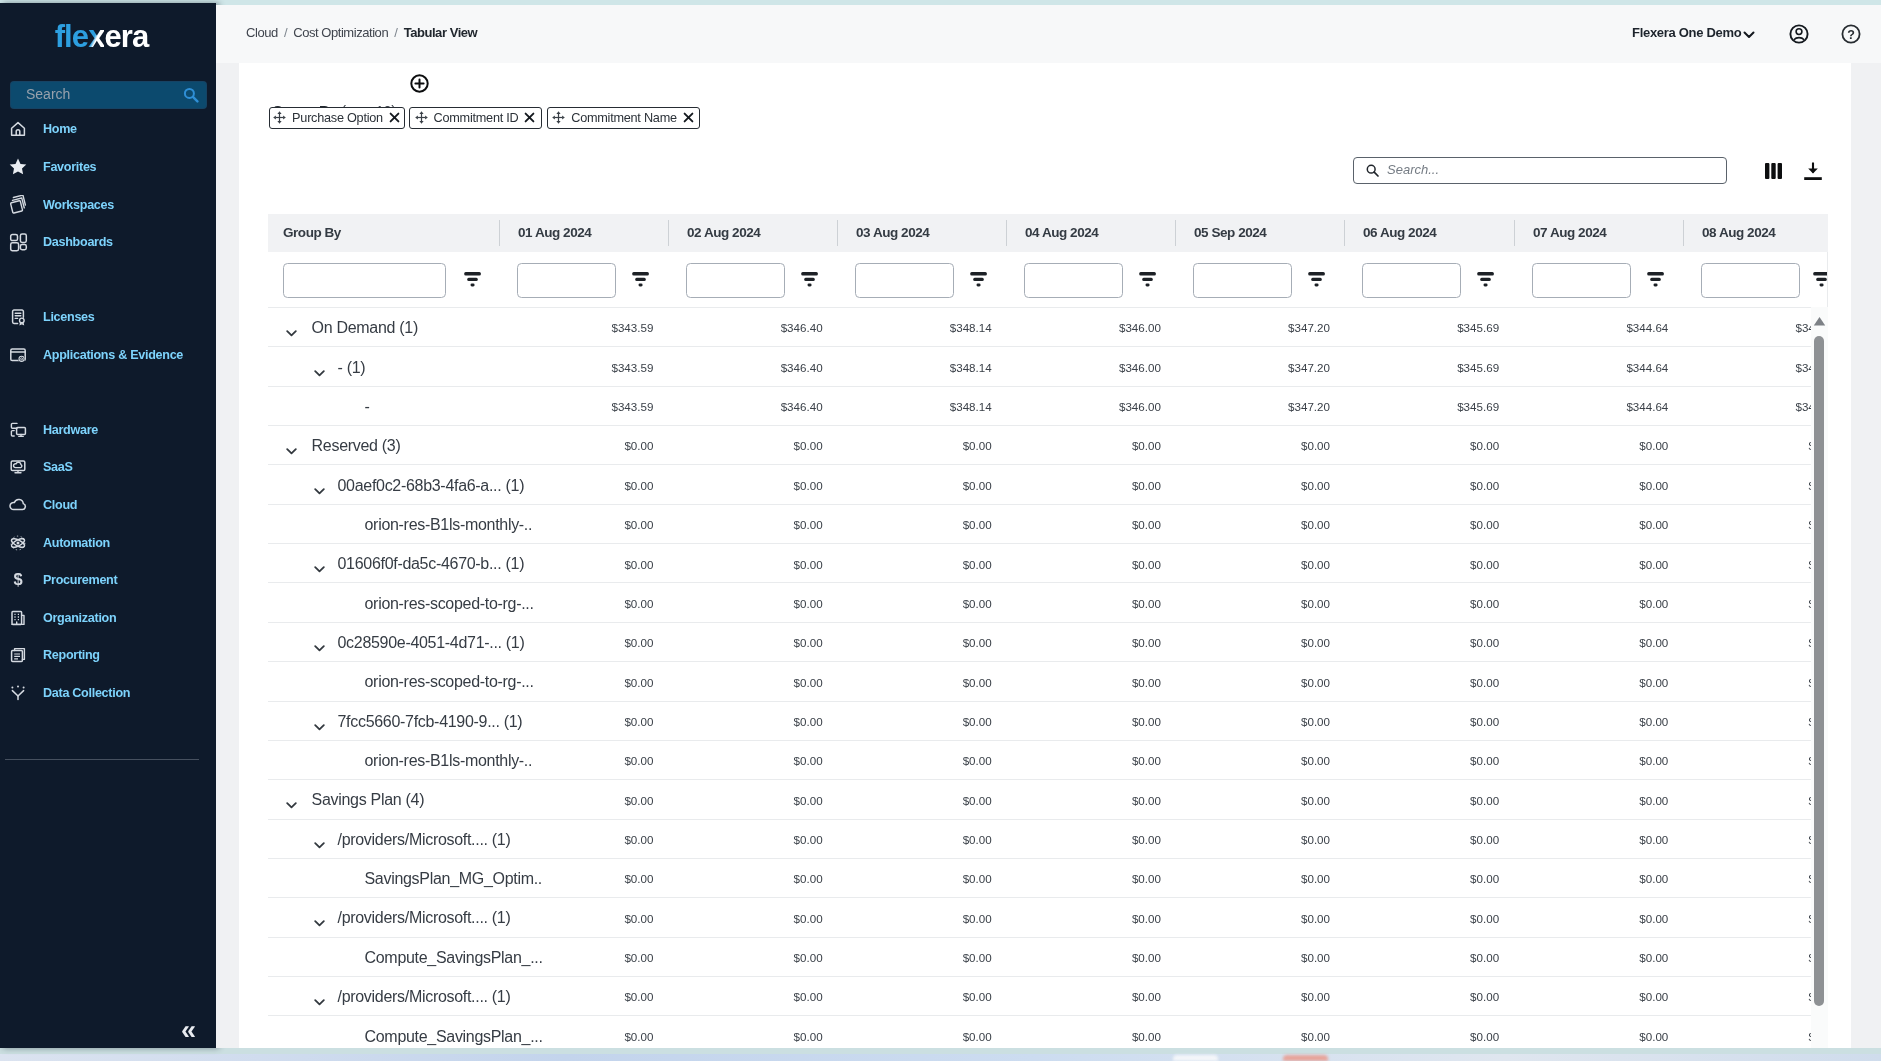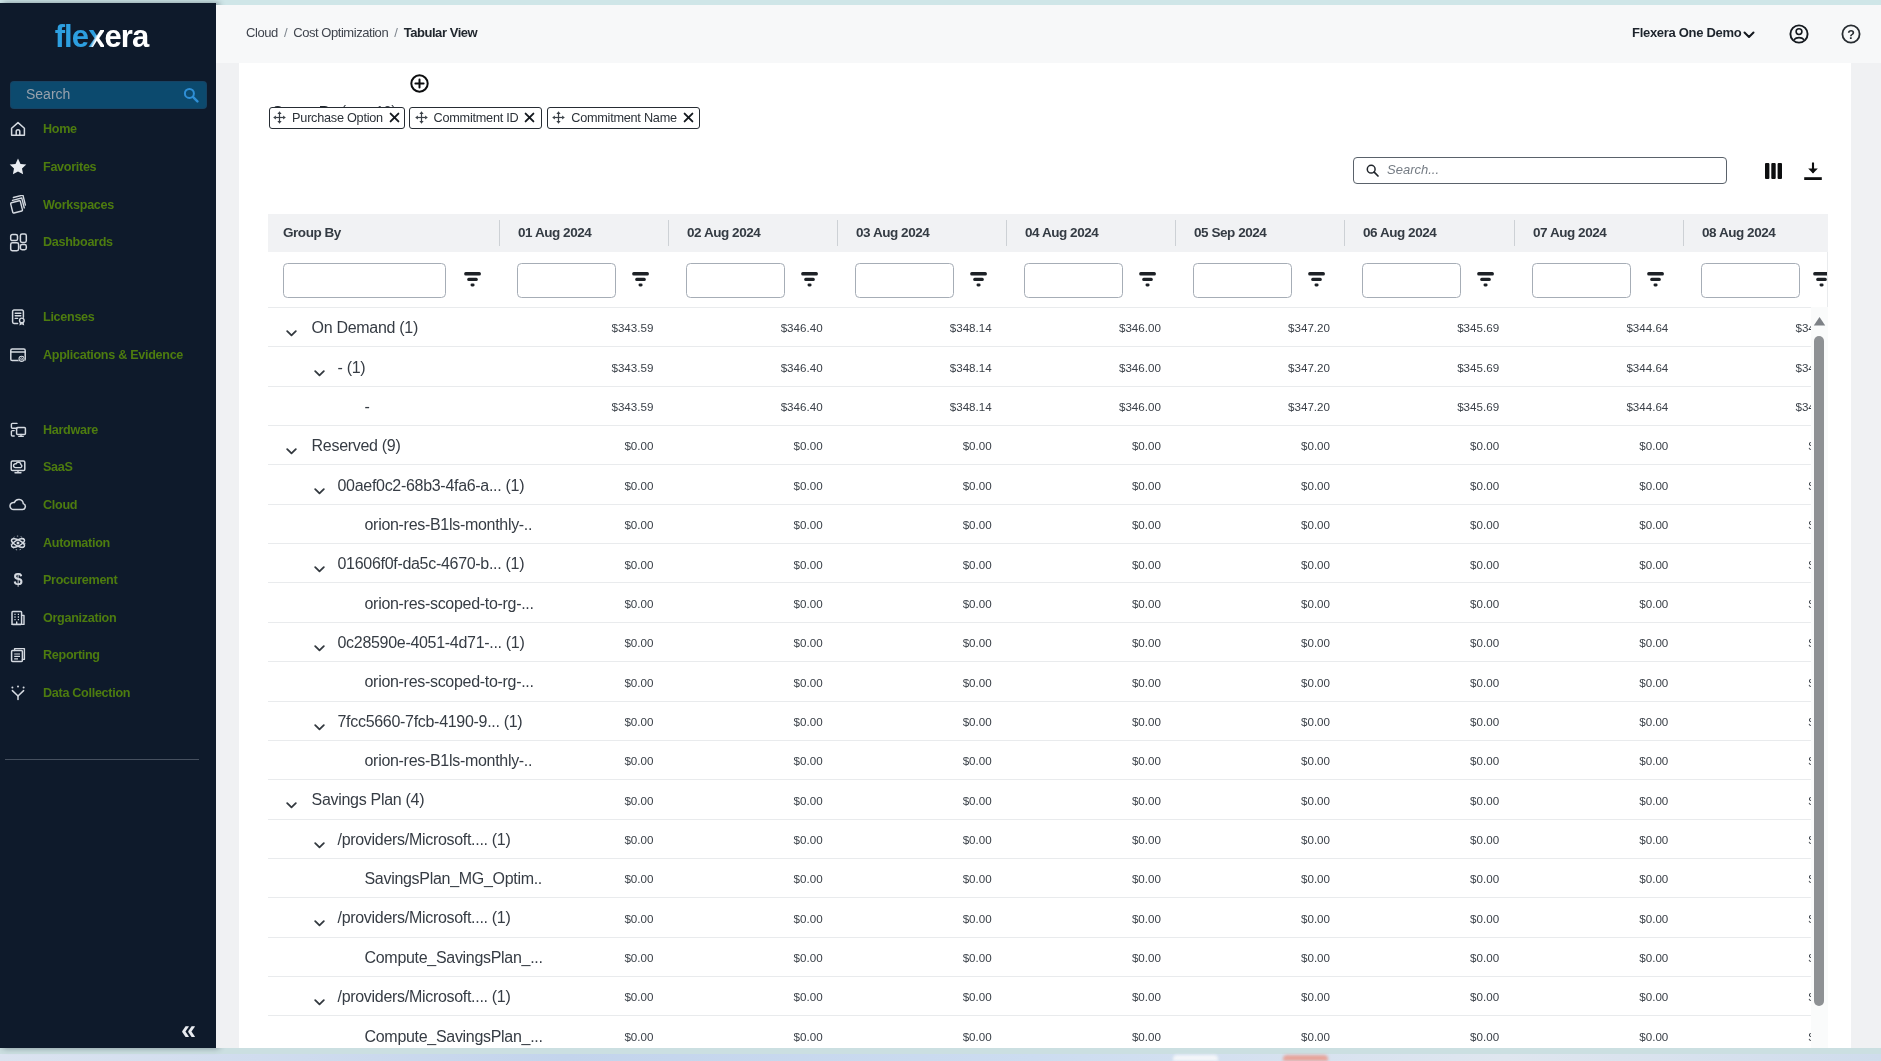--- a/index.html
+++ b/index.html
@@ -12,21 +12,21 @@
         letter-spacing:-0.9px;color:#fff;}
   #logo .b{color:#2d9fe0;}
   #logo .x{background:linear-gradient(115deg,#2d9fe0 45%,#ffffff 55%);
            -webkit-background-clip:text;background-clip:text;color:transparent;}
   #sSearch{left:10px;top:60px;width:195px;height:26px;background:#0c4a6e;
            border:1px solid #27395361;border-radius:4px;margin-top:18px;}
   #sSearch span{position:absolute;left:15px;top:4px;font-size:14px;color:#97a1ac;}
   .nav{left:0;width:216px;height:37.55px;}
   .nav .ic{position:absolute;left:8px;top:50%;transform:translateY(-50%);width:20px;height:20px;}
   .nav .tx{position:absolute;left:43px;top:50%;transform:translateY(-50%);
-           font-size:12.6px;font-weight:bold;letter-spacing:-0.3px;color:#4d7c0f;white-space:nowrap;}
+           font-size:12.6px;font-weight:bold;letter-spacing:-0.3px;color:#7dd3fc;white-space:nowrap;}
   #navsep{left:5px;top:756px;width:194px;height:1px;background:#46505f;}
   #collapse{left:181px;top:1012px;font-size:27px;font-weight:bold;color:#e8ebf0;letter-spacing:-2px;}
   
   #hdr{left:216px;top:5px;width:1665px;height:58px;background:#f7f8f9;}
   #crumbs{position:absolute;left:30px;top:19.5px;font-size:13px;letter-spacing:-0.45px;color:#40454e;white-space:nowrap;}
   #crumbs .sep{color:#7d858d;padding:0 3px;}
   #crumbs b{color:#21272e;}
   #acct{position:absolute;left:1416px;top:20px;font-size:13px;letter-spacing:-0.3px;font-weight:bold;color:#1d242c;}
   
   #mainbg{left:216px;top:63px;width:1665px;height:985px;background:#f0f1f3;}
@@ -386,21 +386,21 @@
 <div class="rval" style="left:568.7px;top:186.1px">$348.14</div>
 <div class="rval" style="left:737.9px;top:186.1px">$346.00</div>
 <div class="rval" style="left:907.0px;top:186.1px">$347.20</div>
 <div class="rval" style="left:1076.1px;top:186.1px">$345.69</div>
 <div class="rval" style="left:1245.3px;top:186.1px">$344.64</div>
 <div class="rval" style="left:1414.4px;top:186.1px">$344.21</div>
 <div class="rowsep" style="top:211.1px"></div>
 <div class="chev" style="left:18.3px;top:227.2px"><svg width="11" height="7" viewBox="0 0 11 7" fill="none">
  <path d="M1.2 1.2 L5.5 5.4 L9.8 1.2" stroke="#33393f" stroke-width="1.8" stroke-linecap="round" stroke-linejoin="round"></path>
         </svg></div>
-<div class="rlbl" style="left:43.6px;top:223.2px">Reserved (9)</div>
+<div class="rlbl" style="left:43.6px;top:223.2px">Reserved (3)</div>
 <div class="rval" style="left:230.4px;top:225.4px">$0.00</div>
 <div class="rval" style="left:399.6px;top:225.4px">$0.00</div>
 <div class="rval" style="left:568.7px;top:225.4px">$0.00</div>
 <div class="rval" style="left:737.9px;top:225.4px">$0.00</div>
 <div class="rval" style="left:907.0px;top:225.4px">$0.00</div>
 <div class="rval" style="left:1076.1px;top:225.4px">$0.00</div>
 <div class="rval" style="left:1245.3px;top:225.4px">$0.00</div>
 <div class="rval" style="left:1414.4px;top:225.4px">$0.00</div>
 <div class="rowsep" style="top:250.4px"></div>
 <div class="chev" style="left:45.5px;top:266.6px"><svg width="11" height="7" viewBox="0 0 11 7" fill="none">

